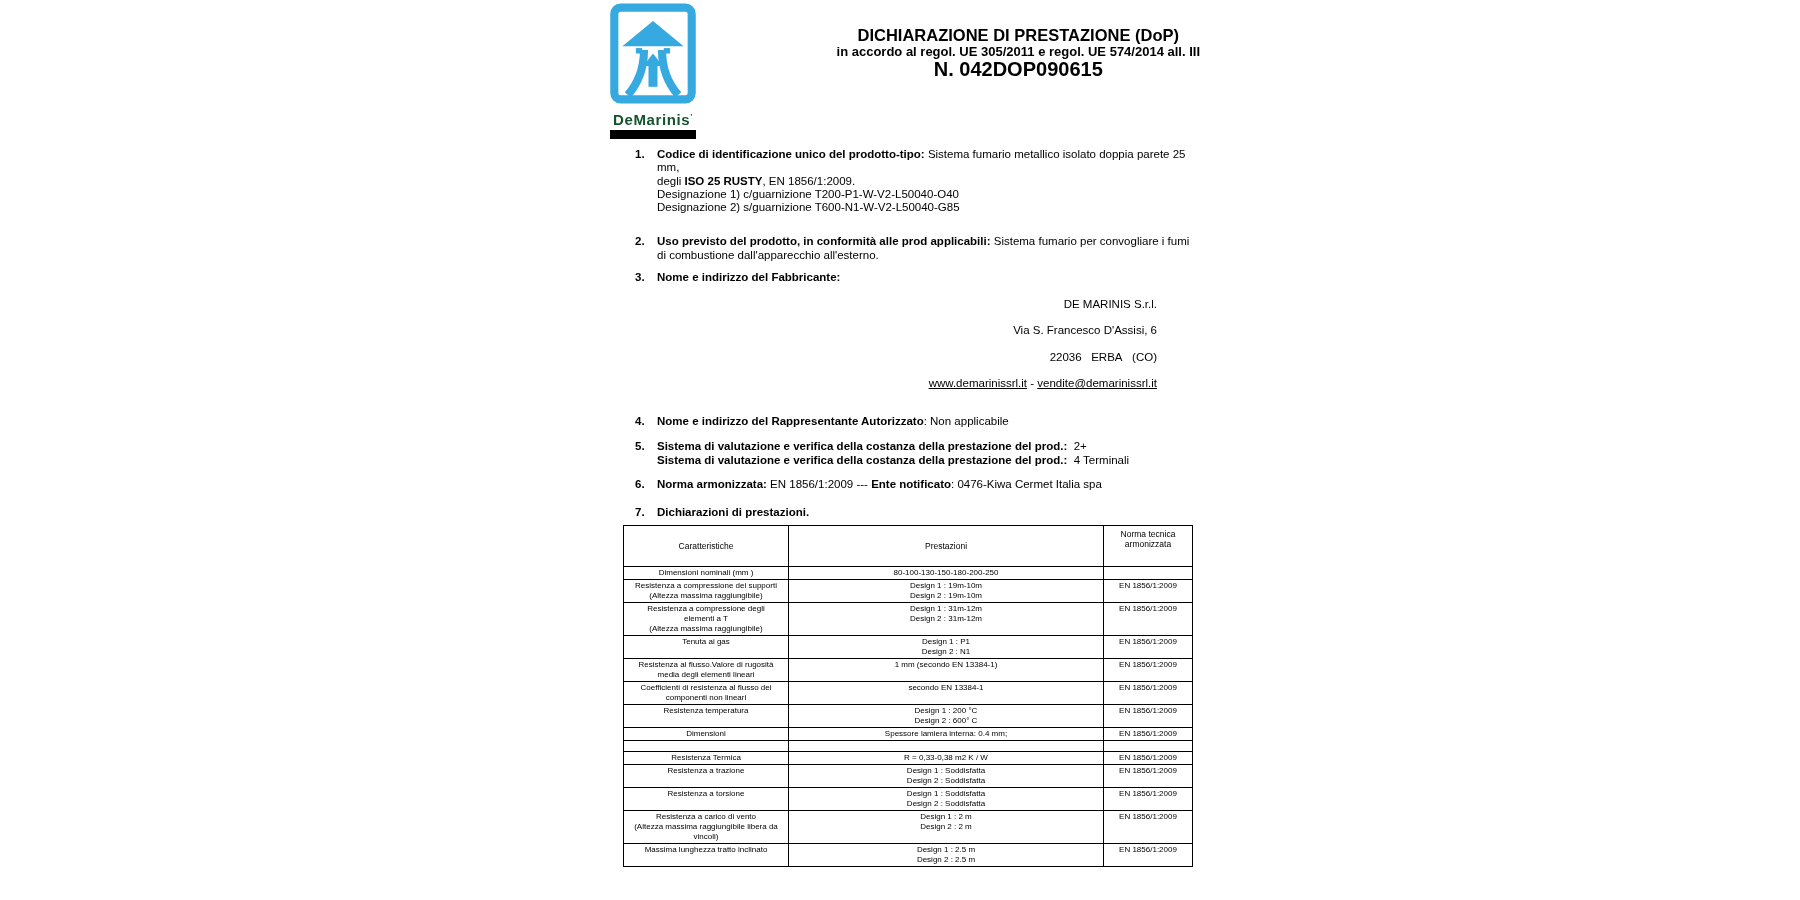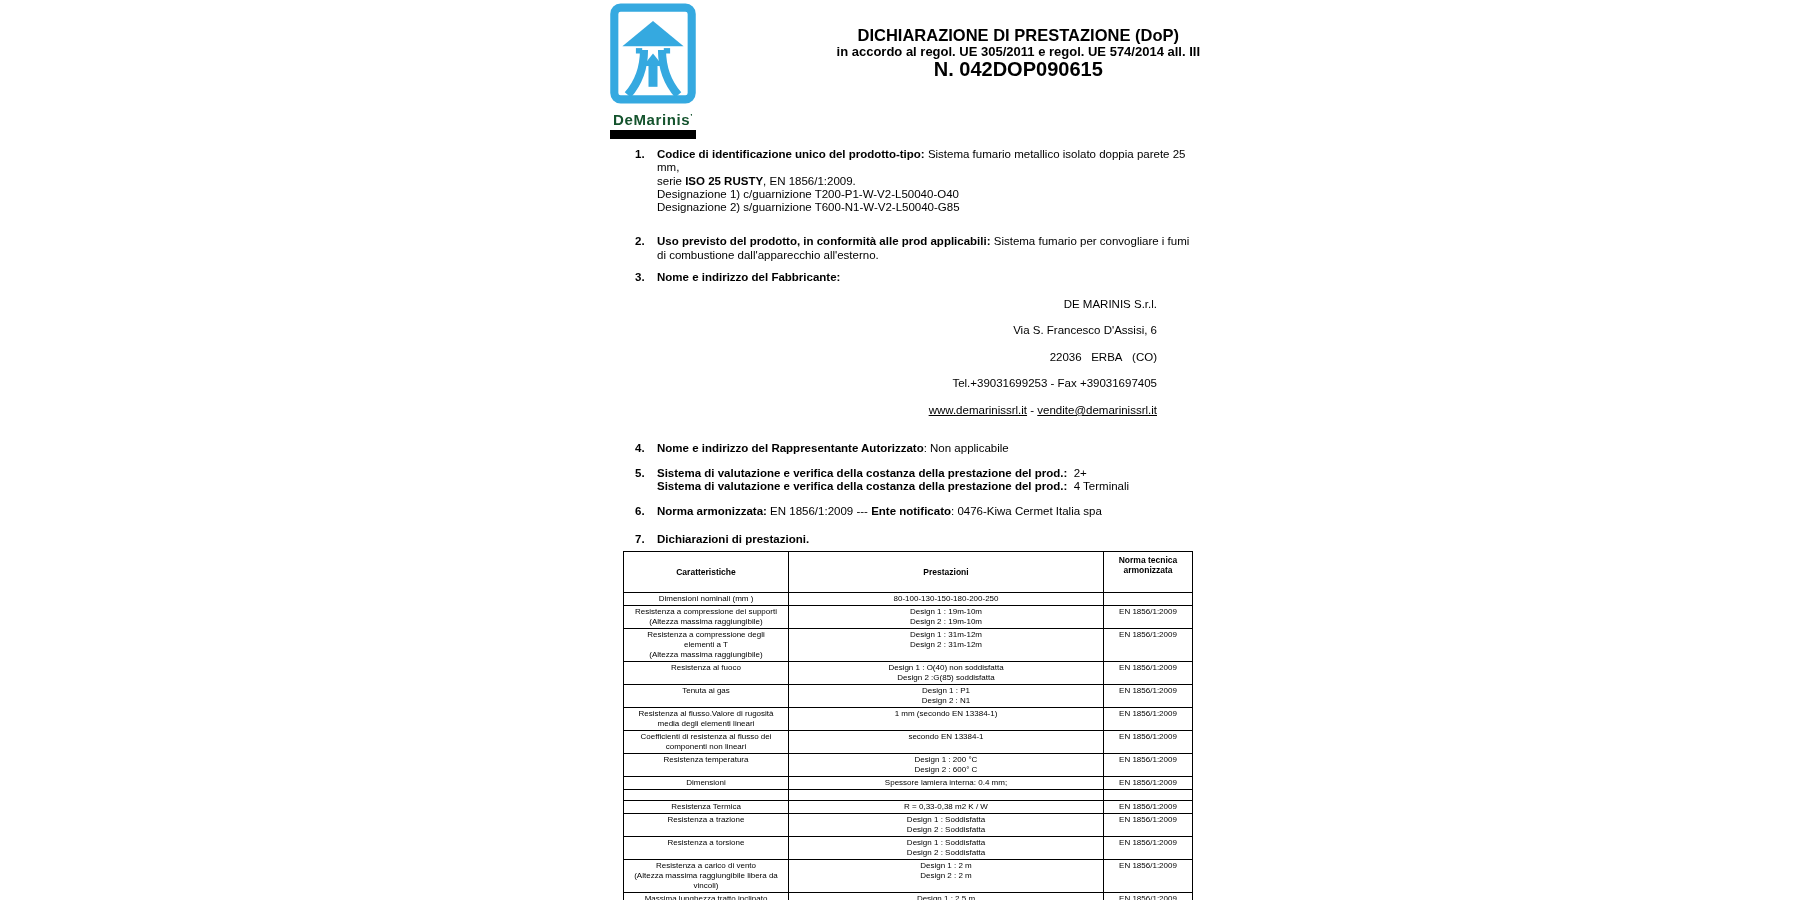--- a/index.html
+++ b/index.html
@@ -21,21 +21,21 @@
   .item .content{width:540px;}
   .m21{margin-bottom:21px}.m9{margin-bottom:9px}.m11{margin-bottom:11px}
   .m12{margin-bottom:12px}.m15{margin-bottom:15px}
   b{font-weight:bold;}
   .address{width:500px;text-align:right;white-space:pre-line;}
   .link{text-decoration:underline;}
   table.dop{border-collapse:collapse;margin:5px 0 0 23px;width:569px;
             font-size:8px;line-height:10px;text-align:center;table-layout:fixed;}
   table.dop td,table.dop th{border:1px solid #000;padding:1px 1px;vertical-align:top;
             white-space:pre-line;overflow:hidden;}
-  table.dop th{font-size:8.5px;font-weight:bold;height:36px;vertical-align:middle;}
+  table.dop th{font-size:8.5px;font-weight:normal;height:36px;vertical-align:middle;}
   table.dop th.norma-h{vertical-align:top;padding-top:3px;}
   col.c1{width:165px}col.c2{width:315px}col.c3{width:89px}
   tr.spacer td{height:8px;}
 </style>
 </head>
 <body>
 
 <div class="doc">
 
   <header>
@@ -59,42 +59,41 @@
       <div class="doc-number">N. 042DOP090615</div>
     </div>
   </header>
 
   <main>
 
     <div class="item m21">
       <span class="num">1.</span>
       <div class="content">
         <div><b>Codice di identificazione unico del prodotto-tipo:</b><span> Sistema fumario metallico isolato doppia parete 25 mm,</span></div>
-        <div><span>serie </span><b>ISO 25 RUSTY</b><span>, EN 1856/1:2009.</span></div>
+        <div><span>degli </span><b>ISO 25 RUSTY</b><span>, EN 1856/1:2009.</span></div>
         <div>Designazione 1) c/guarnizione T200-P1-W-V2-L50040-O40</div>
         <div>Designazione 2) s/guarnizione T600-N1-W-V2-L50040-G85</div>
       </div>
     </div>
 
     <div class="item m9">
       <span class="num">2.</span>
       <div class="content">
         <b>Uso previsto del prodotto, in conformità alle prod applicabili:</b><span> Sistema fumario per convogliare i fumi di combustione dall'apparecchio all'esterno.</span>
       </div>
     </div>
 
     <div class="item m11">
       <span class="num">3.</span>
       <div class="content">
         <div><b>Nome e indirizzo del Fabbricante:</b></div>
         <div class="address">
           <div>DE MARINIS S.r.l.</div>
           <div>Via S. Francesco D'Assisi, 6</div>
           <div>22036&nbsp;&nbsp; ERBA&nbsp;&nbsp; (CO)</div>
-          <div>Tel.+39031699253 - Fax +39031697405</div>
           <div><span class="link">www.demarinissrl.it</span><span> - </span><span class="link">vendite@demarinissrl.it</span></div>
         </div>
       </div>
     </div>
 
     <div class="item m12">
       <span class="num">4.</span>
       <div class="content">
         <b>Nome e indirizzo del Rappresentante Autorizzato</b><span>: Non applicabile</span>
       </div>
@@ -151,26 +150,20 @@
           </tr>
         <tr>
             <td>Resistenza a compressione degli
 elementi a T
 (Altezza massima raggiungibile)</td>
             <td>Design 1 : 31m-12m
 Design 2 : 31m-12m</td>
             <td>EN 1856/1:2009</td>
           </tr>
         <tr>
-            <td>Resistenza al fuoco</td>
-            <td>Design 1 : O(40) non soddisfatta
-Design 2 :G(85) soddisfatta</td>
-            <td>EN 1856/1:2009</td>
-          </tr>
-        <tr>
             <td>Tenuta ai gas</td>
             <td>Design 1 : P1
 Design 2 : N1</td>
             <td>EN 1856/1:2009</td>
           </tr>
         <tr>
             <td>Resistenza al flusso.Valore di rugosità
 media degli elementi lineari</td>
             <td>1 mm (secondo EN 13384-1)</td>
             <td>EN 1856/1:2009</td>

